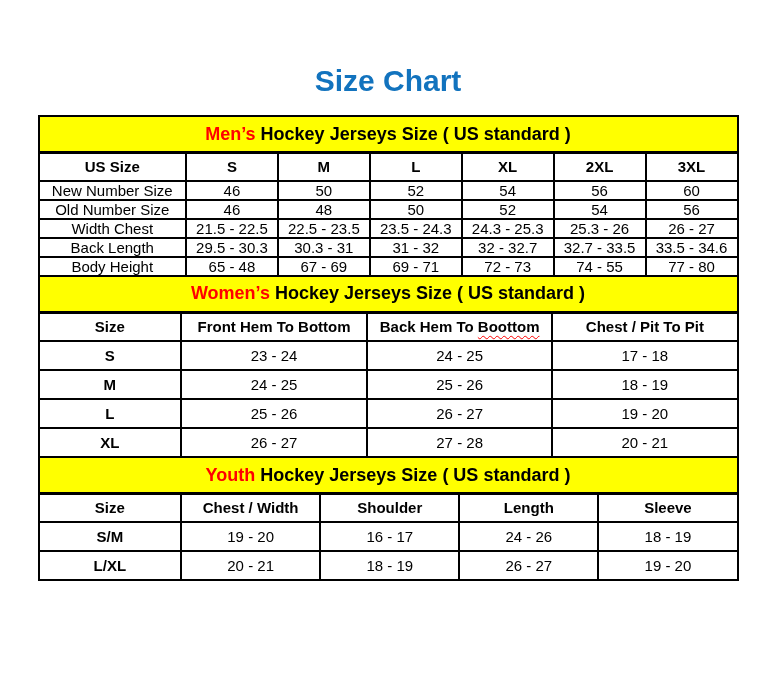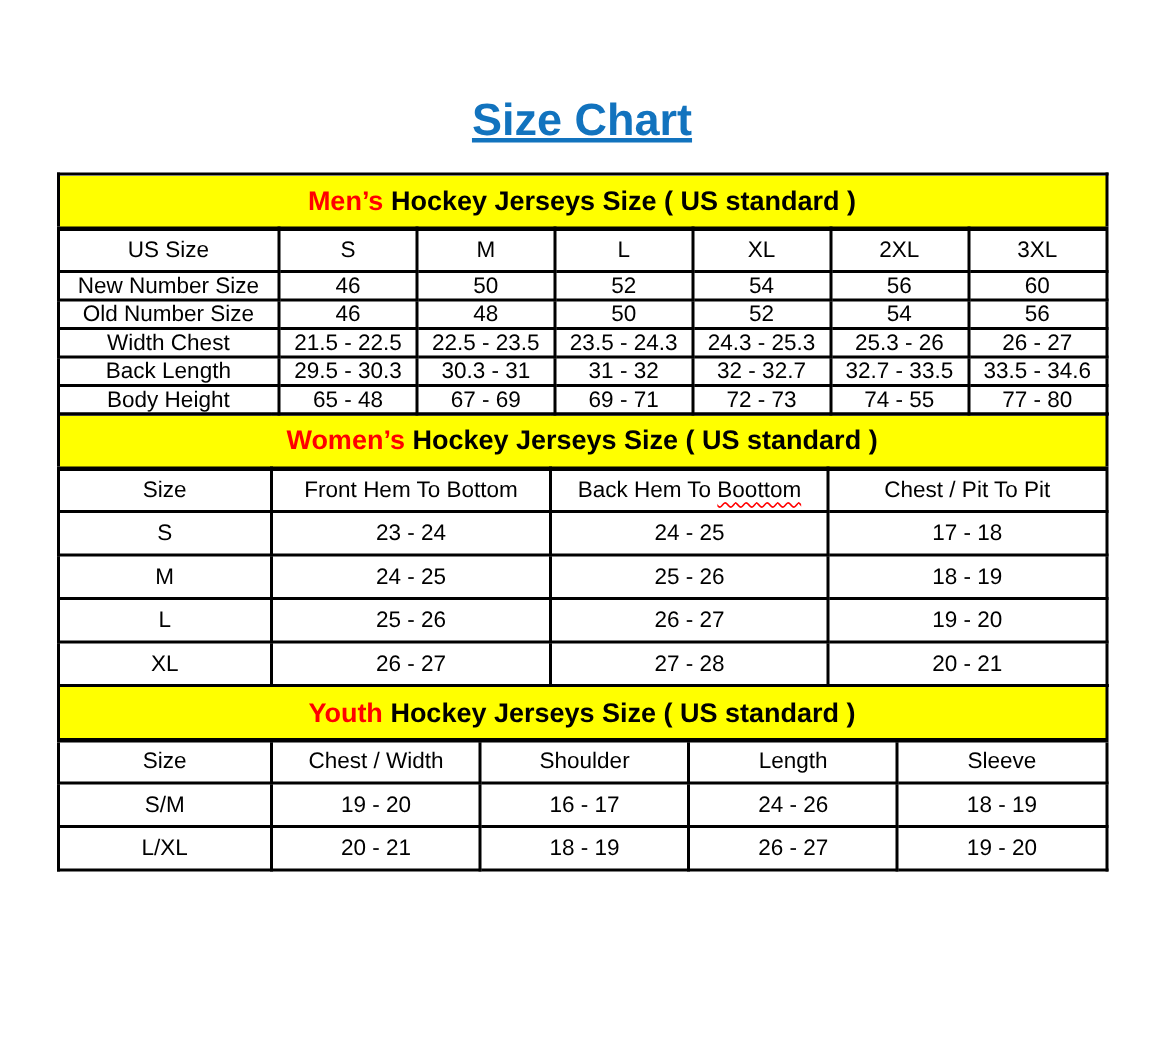--- a/index.html
+++ b/index.html
@@ -16,21 +16,20 @@
     overflow: hidden;
   }
   .page-title {
     margin: 0;
     padding-top: 64px;
     text-align: center;
     font-size: 30px;
     font-weight: bold;
     color: #1273BE;
     letter-spacing: 0px;
-    text-decoration: underline;
   }
   .tables-wrap {
     width: 701px;
     margin: 17px auto 0 auto;
   }
   table.size-table {
     width: 100%;
     border-collapse: collapse;
     table-layout: fixed;
   }
@@ -40,21 +39,21 @@
   .size-table td, .size-table th {
     border: 2px solid #000000;
     text-align: center;
     vertical-align: middle;
     font-size: 15px;
     color: #000000;
     padding: 0 2px;
     overflow: hidden;
     white-space: nowrap;
   }
-  .size-table th { font-weight: normal; }
+  .size-table th { font-weight: bold; }
   .size-table td { font-weight: normal; }
   tr.section-heading td {
     background: #FFFF00;
     font-size: 18px;
     font-weight: bold;
     height: 34px;
     border-bottom: 3px solid #000000;
   }
   tr.section-heading .red-prefix { color: #FF0000; }
   .men-table tr.data-row    { height: 15px; }

